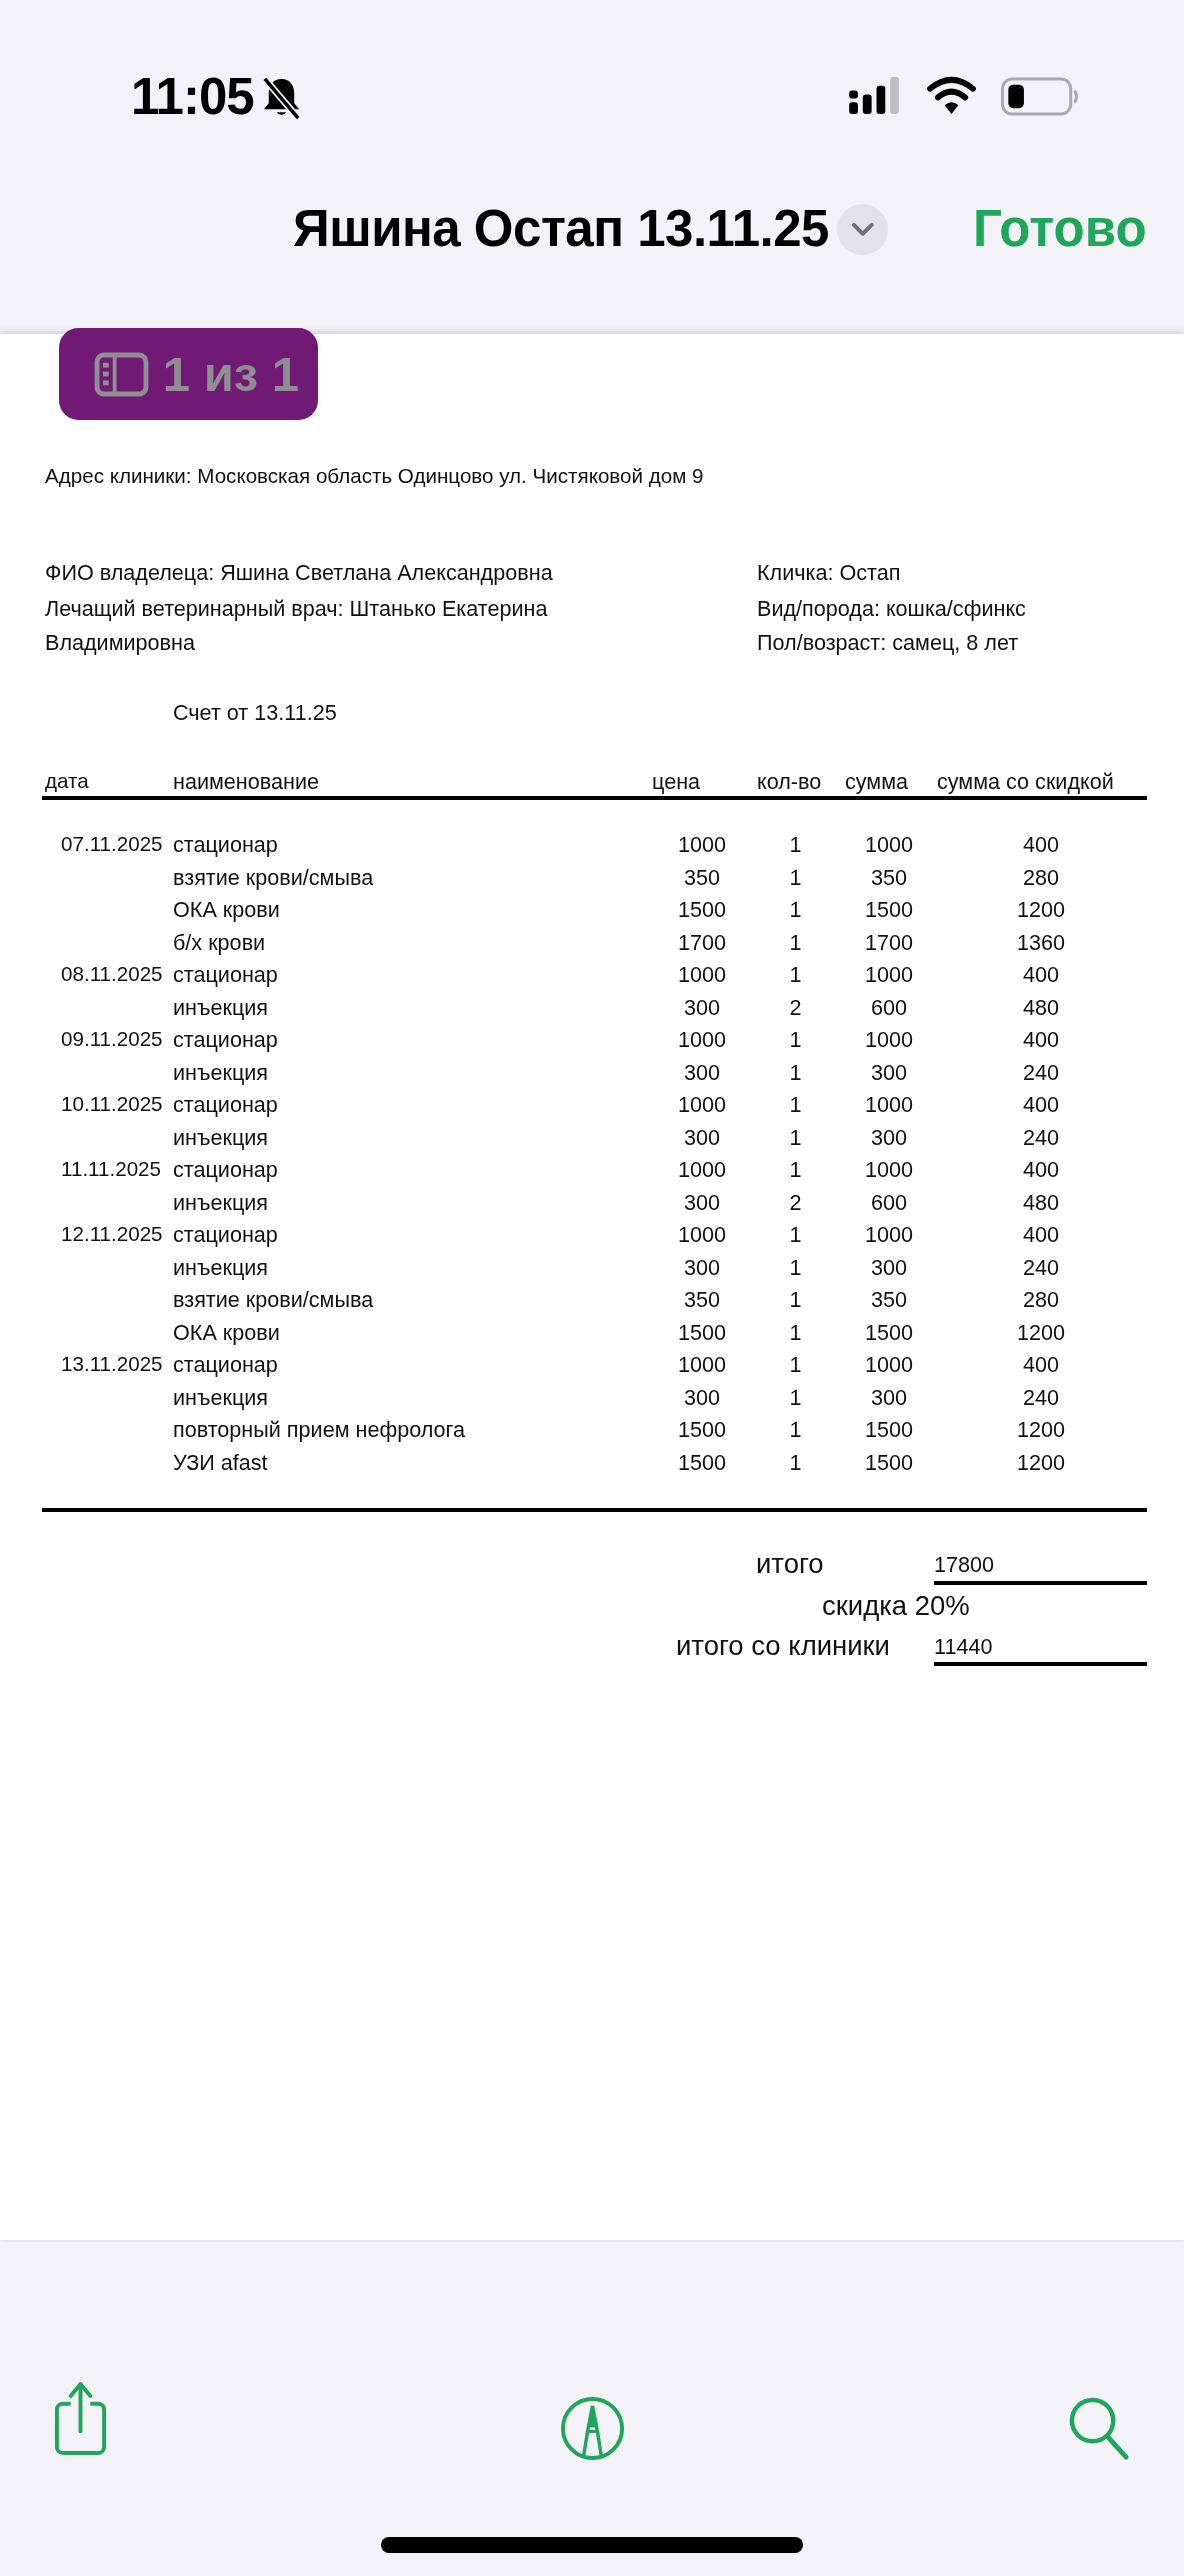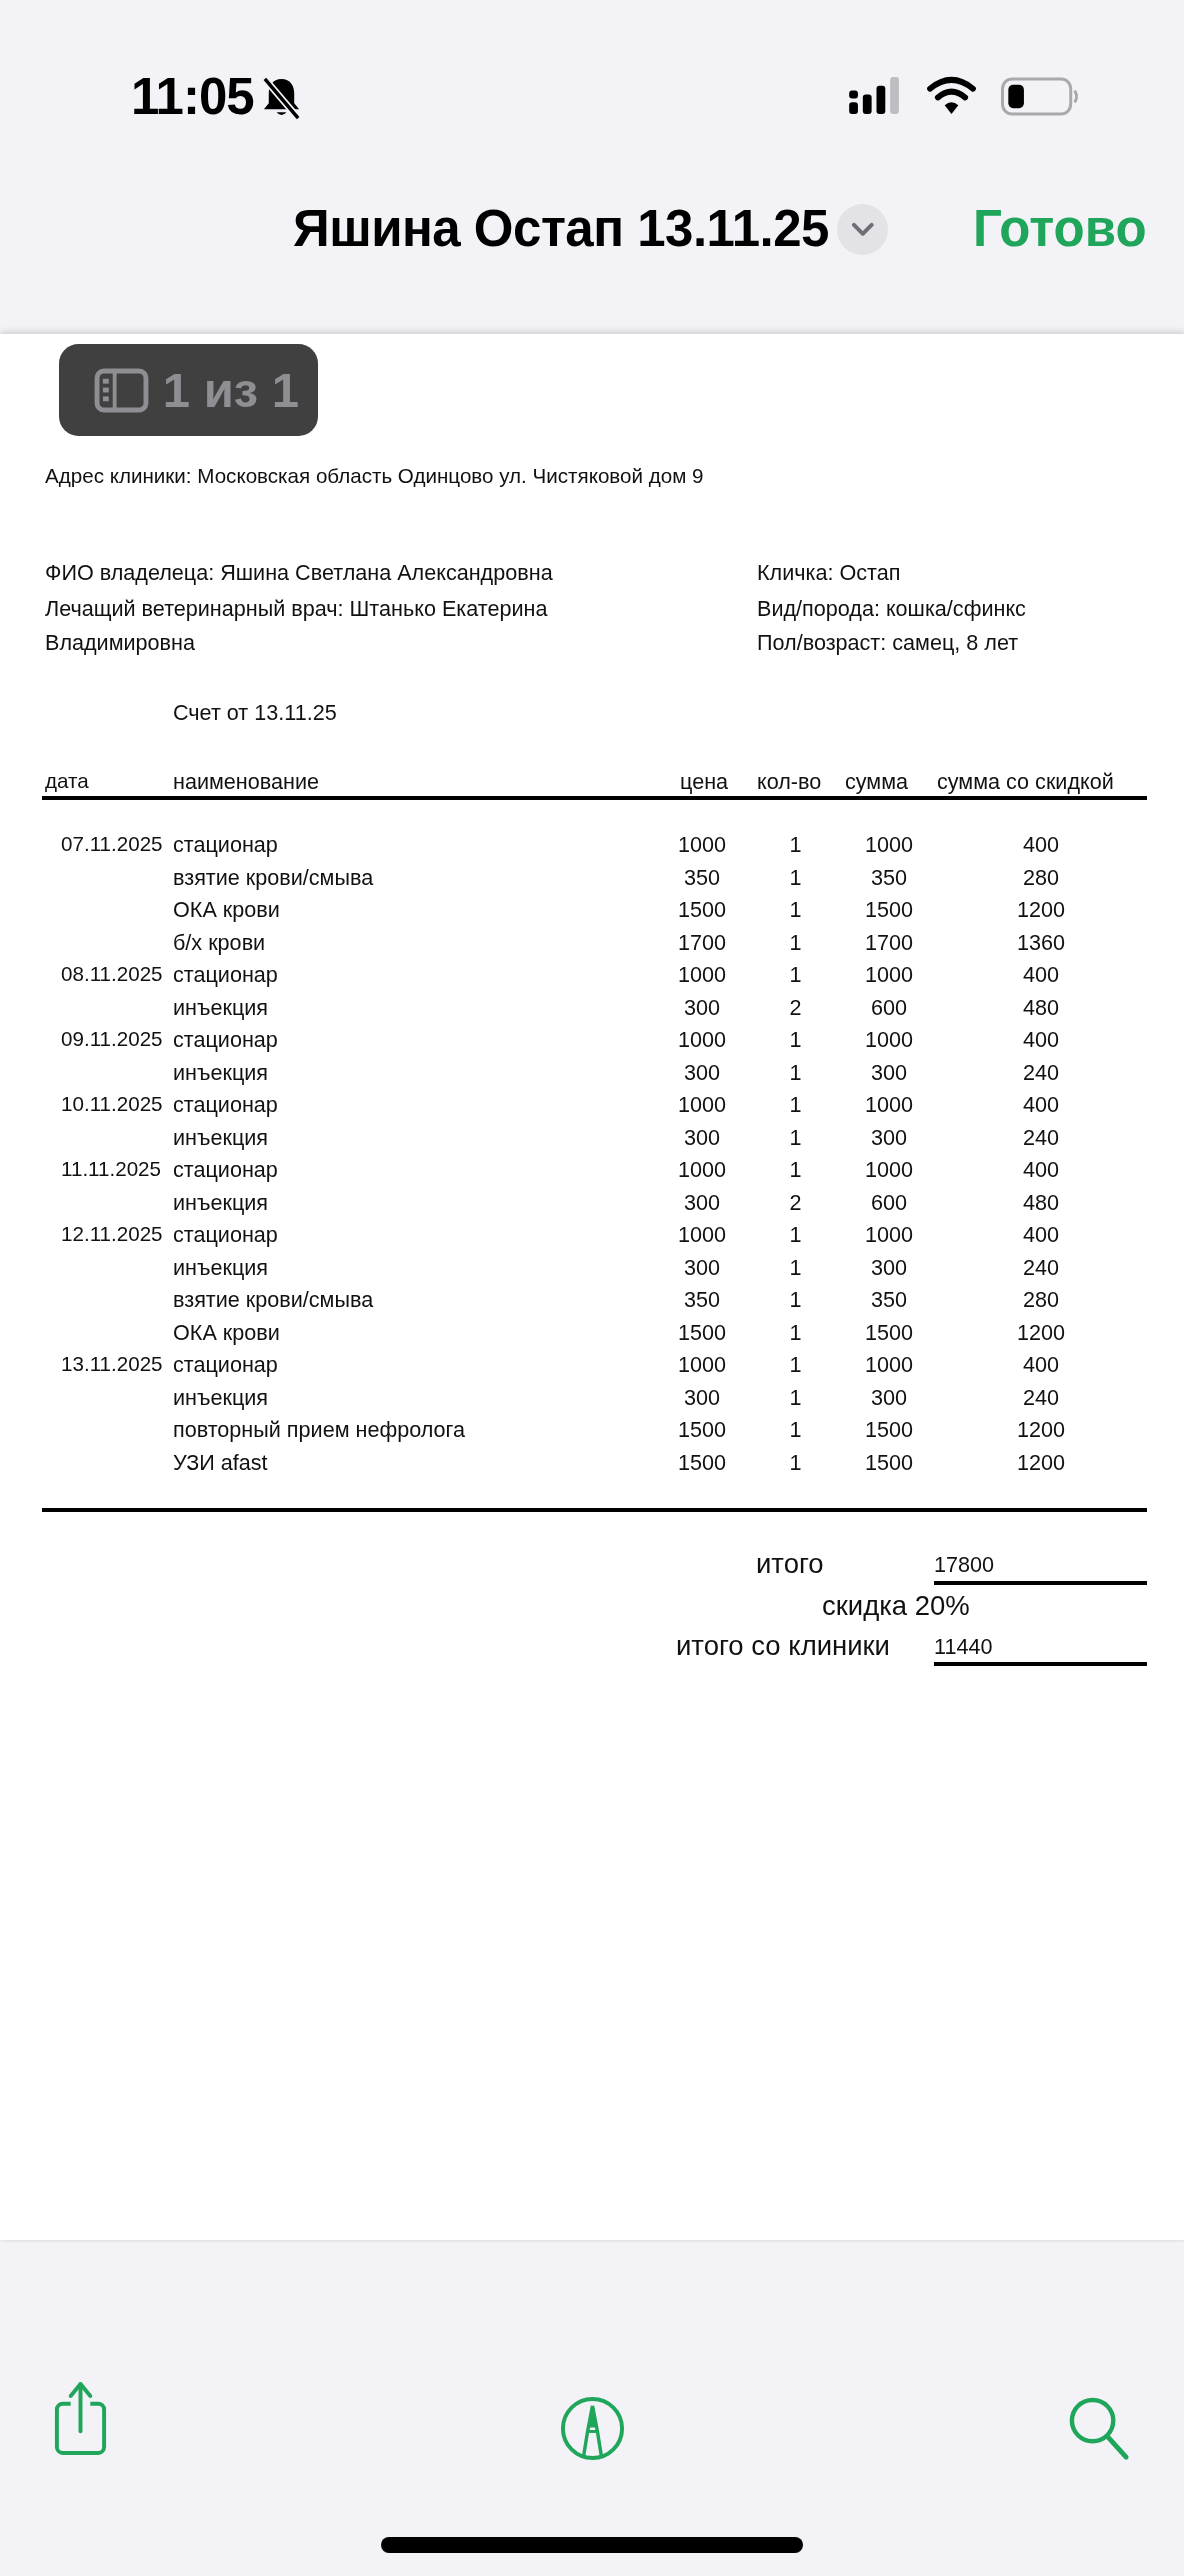--- a/index.html
+++ b/index.html
@@ -14,21 +14,21 @@
   .wifi { position: absolute; left: 926px; top: 75px; width: 51px; height: 41px; }
   .battery { position: absolute; left: 1000px; top: 77px; width: 81px; height: 39px; }
 
   
   .nav-title { position: absolute; left: 293px; top: 199px; font-size: 51px; font-weight: bold; letter-spacing: -0.5px; }
   .title-menu-btn { position: absolute; left: 837px; top: 204px; width: 51px; height: 51px; border-radius: 25.5px; background: #e2e2e7; display: flex; align-items: center; justify-content: center; }
   .done-btn { position: absolute; left: 973px; top: 199px; font-size: 51px; font-weight: bold; color: #1FA65A; }
 
   
   .page-area { position: absolute; left: 0; top: 334px; width: 1185px; height: 1906px; background: #fff; box-shadow: 0 -2.9px 5.9px rgba(0,0,0,0.12), 0 2.9px 5.9px rgba(0,0,0,0.06); }
-  .page-badge { position: absolute; left: 59px; top: 344px; width: 259px; height: 92px; background: #404040; border-radius: 19.6px; display: flex; align-items: center; padding-left: 35px; }
+  .page-badge { position: absolute; left: 59px; top: 328px; width: 259px; height: 92px; background: #701a75; border-radius: 19.6px; display: flex; align-items: center; padding-left: 35px; }
   .page-badge .sidebar-icon { width: 55px; height: 45px; margin-right: 13.8px; }
   .page-badge .page-count { font-size: 49px; font-weight: bold; color: #8e8e93; }
 
   .doc { position: absolute; left: 0; top: 0; width: 1185px; font-family: "Liberation Sans", sans-serif; font-size: 20.6px; color: #111; }
   .t { position: absolute; white-space: nowrap; }
 
   .rule-thick { position: absolute; left: 42px; width: 1105px; height: 3.9px; background: #000; }
   .rule-total { position: absolute; left: 934px; width: 213px; height: 3.9px; background: #000; }
 
   .row { position: absolute; left: 0; width: 1185px; height: 32px; }
@@ -98,21 +98,21 @@
 
   <span class="t" style="left:757px; top:560px; font-size:21.6px;">Кличка: Остап</span>
   <span class="t" style="left:757px; top:596px; font-size:21.6px;">Вид/порода: кошка/сфинкс</span>
   <span class="t" style="left:757px; top:630px; font-size:21.6px;">Пол/возраст: самец, 8 лет</span>
 
   <span class="t" style="left:173px; top:700px; font-size:21.6px;">Счет от 13.11.25</span>
 
   <div>
     <span class="t" style="left:45px; top:769px; font-size:20.6px;">дата</span>
     <span class="t" style="left:173px; top:769px; font-size:21.6px;">наименование</span>
-    <span class="t" style="left:652px; top:769px; font-size:21.6px;margin-left:28px;">цена</span>
+    <span class="t" style="left:652px; top:769px; font-size:21.6px;">цена</span>
     <span class="t" style="left:757px; top:769px; font-size:21.6px;">кол-во</span>
     <span class="t" style="left:845px; top:769px; font-size:21.6px;">сумма</span>
     <span class="t" style="left:937px; top:769px; font-size:21.6px;">сумма со скидкой</span>
   </div>
   <div class="rule-thick" style="top:796px;"></div>
 
   <div id="rows">
       <div class="row" style="top: 832px;">
         <span class="c-date">07.11.2025</span>
         <span class="c-name">стационар</span>

